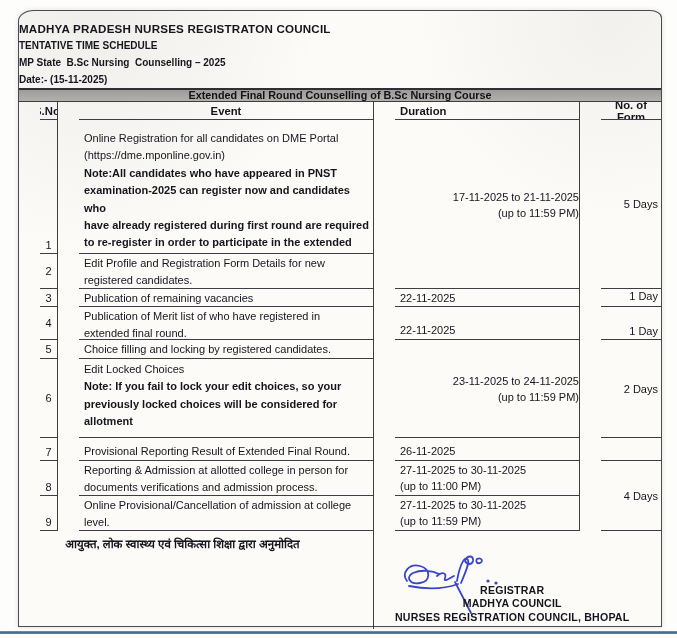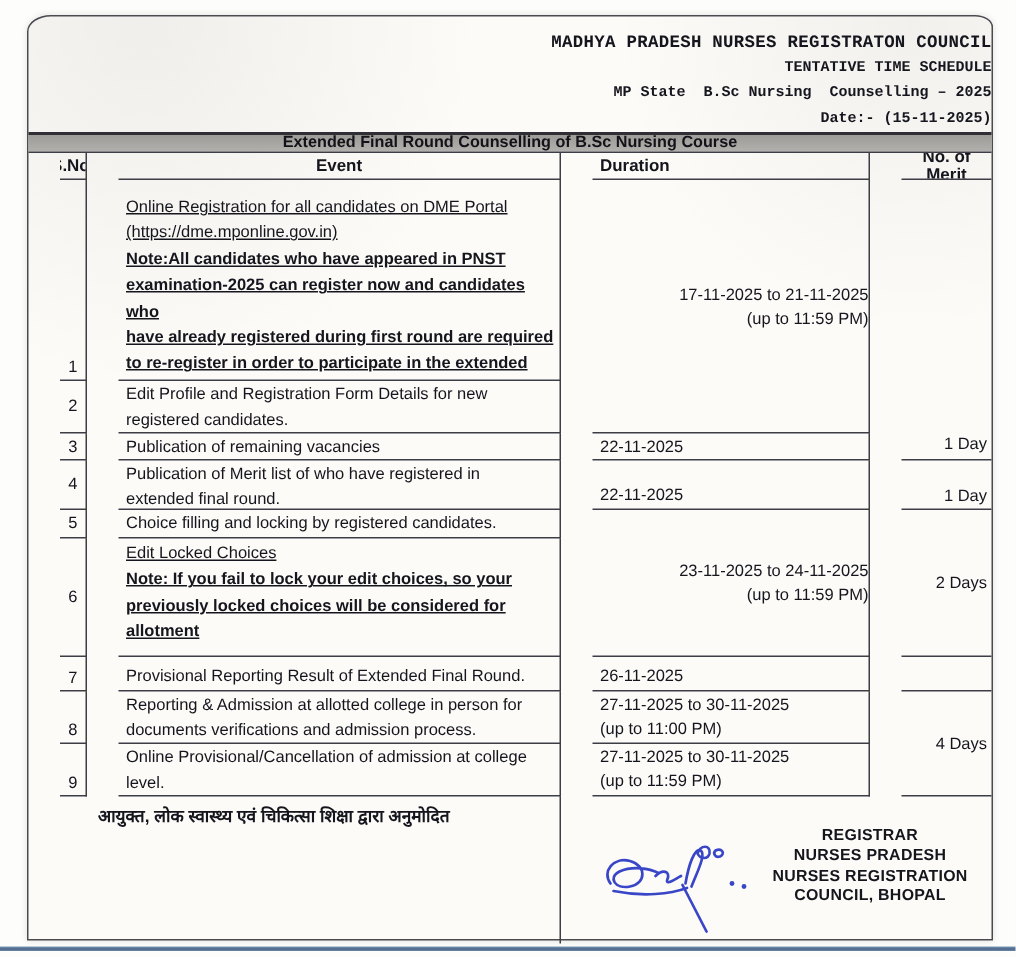--- a/index.html
+++ b/index.html
@@ -13,21 +13,21 @@
   .page{
     position:absolute;left:18px;top:10px;width:642px;height:615px;
     border:1.5px solid #4a4a50;
     border-radius:16px 12px 0 0 / 11px 8px 0 0;
     background:
       radial-gradient(ellipse at 12% 1%, rgba(0,0,0,0.05), transparent 28%),
       radial-gradient(ellipse at 92% 1%, rgba(0,0,0,0.045), transparent 24%),
       #fcfbf8;
     box-shadow:0 0 5px rgba(0,0,0,0.12);
   }
-  .titles{height:77px;padding-top:9px;box-sizing:border-box;text-align:right;font-family:Liberation Mono, monospace;}
+  .titles{height:77px;padding-top:9px;box-sizing:border-box;text-align:left;}
   .titles div{line-height:17px;font-weight:bold;white-space:pre;}
   .t1{font-size:11.6px;letter-spacing:.2px;}
   .t2{font-size:10px;}
   .band{
     height:14px;box-sizing:border-box;
     border-top:2px solid #2f2f35;border-bottom:1.5px solid #3d3d46;
     background:linear-gradient(#9d9c98,#b2b0ac);
     text-align:center;font-weight:bold;font-size:10.8px;line-height:10.5px;
     color:#121218;
   }
@@ -44,36 +44,36 @@
     margin-left:21px;
   }
   .c.last{border-right:none;}
   .c.nobottom{border-bottom:none;}
   .h{font-weight:bold;font-size:11.3px;display:flex;align-items:center;}
   .center{justify-content:center;text-align:center;}
   .sno{display:flex;justify-content:center;align-items:center;font-size:11px;}
   .vbottom{align-items:flex-end;padding-bottom:2px;}
   .event{padding-left:5px;padding-right:2px;line-height:16.5px;padding-top:1px;}
   .event .bold, .bold{font-weight:bold;}
-  .event .blk{display:block;text-decoration:underline;}
+  .event .blk{display:block;}
   .tall{line-height:17.4px;padding-top:10px;}
   .tall6{line-height:17.4px;padding-top:2px;}
   .dur{padding-left:5px;line-height:16px;padding-top:1px;}
   .dflex{display:flex;flex-direction:column;justify-content:center;text-align:right;}
   .dbottom{display:flex;flex-direction:column;justify-content:flex-end;padding-bottom:1px;}
   .days{display:flex;justify-content:flex-end;padding-right:3px;font-size:11px;}
   .dayc{align-items:center;}
   .dayb{align-items:flex-end;padding-bottom:2px;}
   .dayt{align-items:flex-start;padding-top:1px;}
   .footL{
     padding-top:5px;text-align:center;padding-right:48px;
     font-weight:bold;font-size:11.5px;white-space:normal;
   }
   .footR{
-    display:flex;flex-direction:row;justify-content:flex-end;align-items:center;
+    display:flex;flex-direction:column;justify-content:flex-end;align-items:flex-start;
     padding-bottom:5px;white-space:normal;
   }
   .sig-svg{overflow:visible;margin-bottom:-7px;}
   .sig-lines div{font-weight:bold;font-size:10.6px;line-height:13.5px;text-align:center;letter-spacing:.2px;}
   .scan-edge{
     position:absolute;left:0;top:631px;width:677px;height:3px;
     background:linear-gradient(#7d97b2,#49678a 55%,#6e89a6);
   }
 </style>
 </head>
@@ -88,31 +88,32 @@
     <div class="t2">Date:- (15-11-2025)</div>
   </div>
 
   <div class="band">Extended Final Round Counselling of B.Sc Nursing  Course</div>
 
   <div class="grid">
 
     <div class="c h center" style="grid-row:1;grid-column:1">S.No.</div>
     <div class="c h center" style="grid-row:1;grid-column:2">Event</div>
     <div class="c h" style="grid-row:1;grid-column:3;padding-left:5px">Duration</div>
-    <div class="c h center last" style="grid-row:1;grid-column:4">No. of Merit</div>
+    <div class="c h center last" style="grid-row:1;grid-column:4">No. of Form</div>
 
     <div class="c sno vbottom" style="grid-row:2;grid-column:1">1</div>
     <div class="c event tall" style="grid-row:2;grid-column:2"><span class="blk">Online Registration for all candidates on DME Portal
 (https://dme.mponline.gov.in)</span><span class="blk bold">Note:All candidates who have appeared in PNST
 examination-2025 can register now and candidates who
 have already registered during first round are required
 to re-register in order to participate in the extended
 final round of counselling.</span></div>
     <div class="c dur dflex" style="grid-row:2 / span 2;grid-column:3">17-11-2025 to 21-11-2025
 (up to 11:59 PM)</div>
+    <div class="c days dayc last" style="grid-row:2 / span 2;grid-column:4">5 Days</div>
 
     <div class="c sno" style="grid-row:3;grid-column:1">2</div>
     <div class="c event" style="grid-row:3;grid-column:2">Edit Profile and Registration Form Details for new
 registered candidates.</div>
 
     <div class="c sno" style="grid-row:4;grid-column:1">3</div>
     <div class="c event" style="grid-row:4;grid-column:2">Publication of remaining vacancies</div>
     <div class="c dur" style="grid-row:4;grid-column:3">22-11-2025</div>
     <div class="c days dayt last" style="grid-row:4;grid-column:4">1 Day</div>
 
@@ -161,21 +162,21 @@
           <path d="M70,6 C72,0 79,0 78,6 C77,10 72,10 70,6"></path>
           <path d="M82,4 C86,2 89,6 85,8 C82,9 80,6 82,4"></path>
           <path d="M14,31 C34,35 52,33 63,29"></path>
           <path d="M60,27 L76,58"></path>
           <circle cx="93" cy="26" r="1.6" fill="#3946c8" stroke="none"></circle>
           <circle cx="101" cy="28" r="1.6" fill="#3946c8" stroke="none"></circle>
         </g>
       </svg>
       <div class="sig-lines">
         <div>REGISTRAR</div>
-        <div>NURSES PRADESH</div>
+        <div>MADHYA COUNCIL</div>
         <div>NURSES REGISTRATION COUNCIL, BHOPAL</div>
       </div>
     </div>
 
   </div>
 </div>
 
 <div class="scan-edge"></div>
 
 </body></html>

